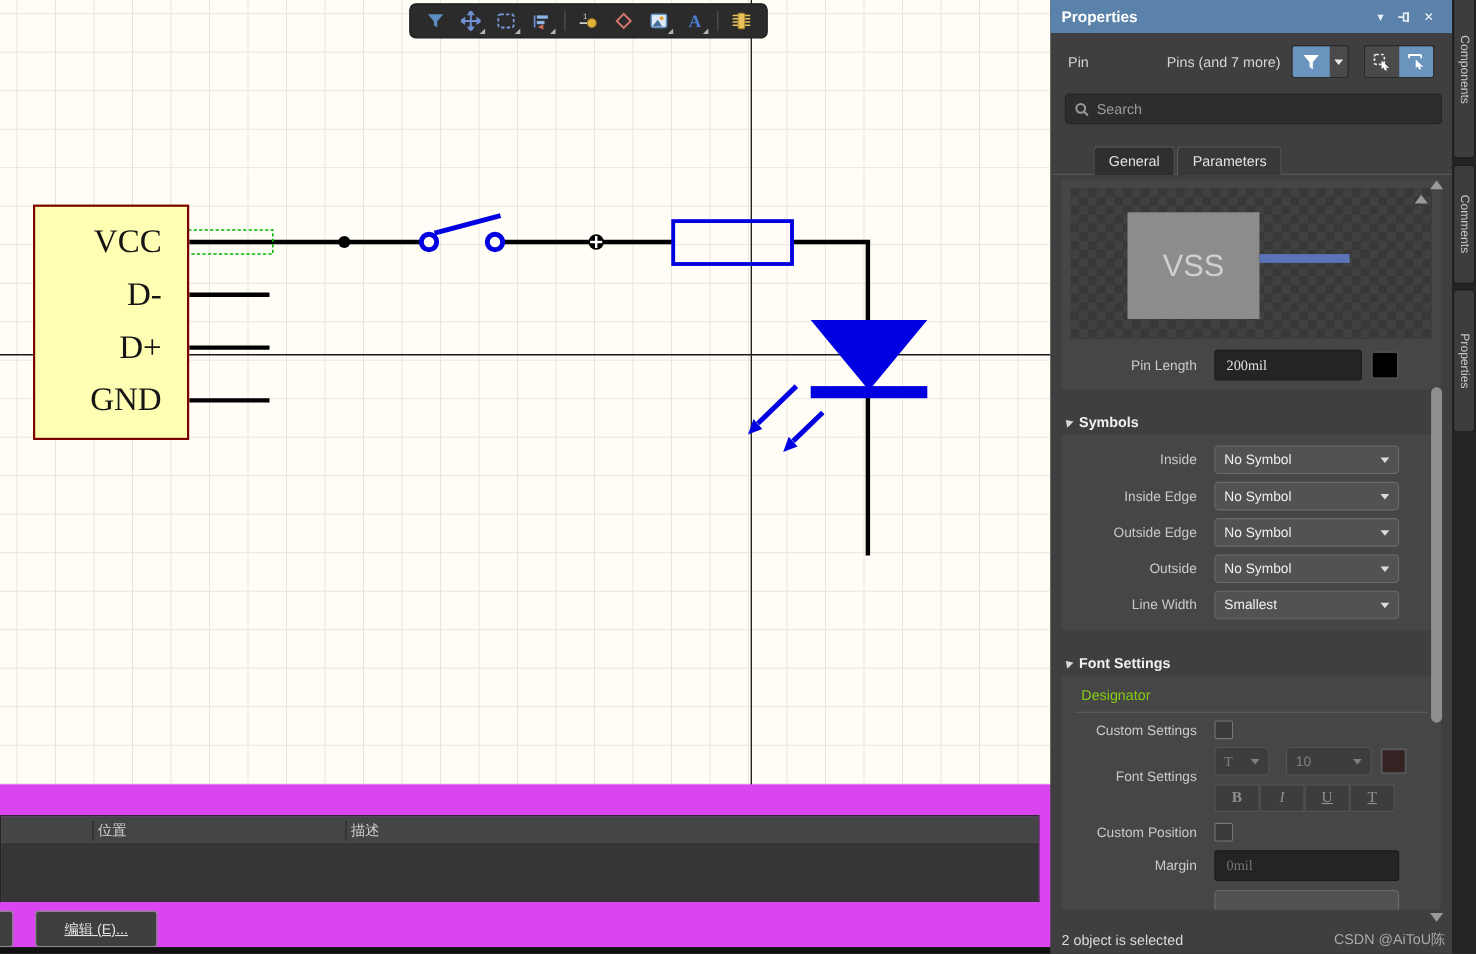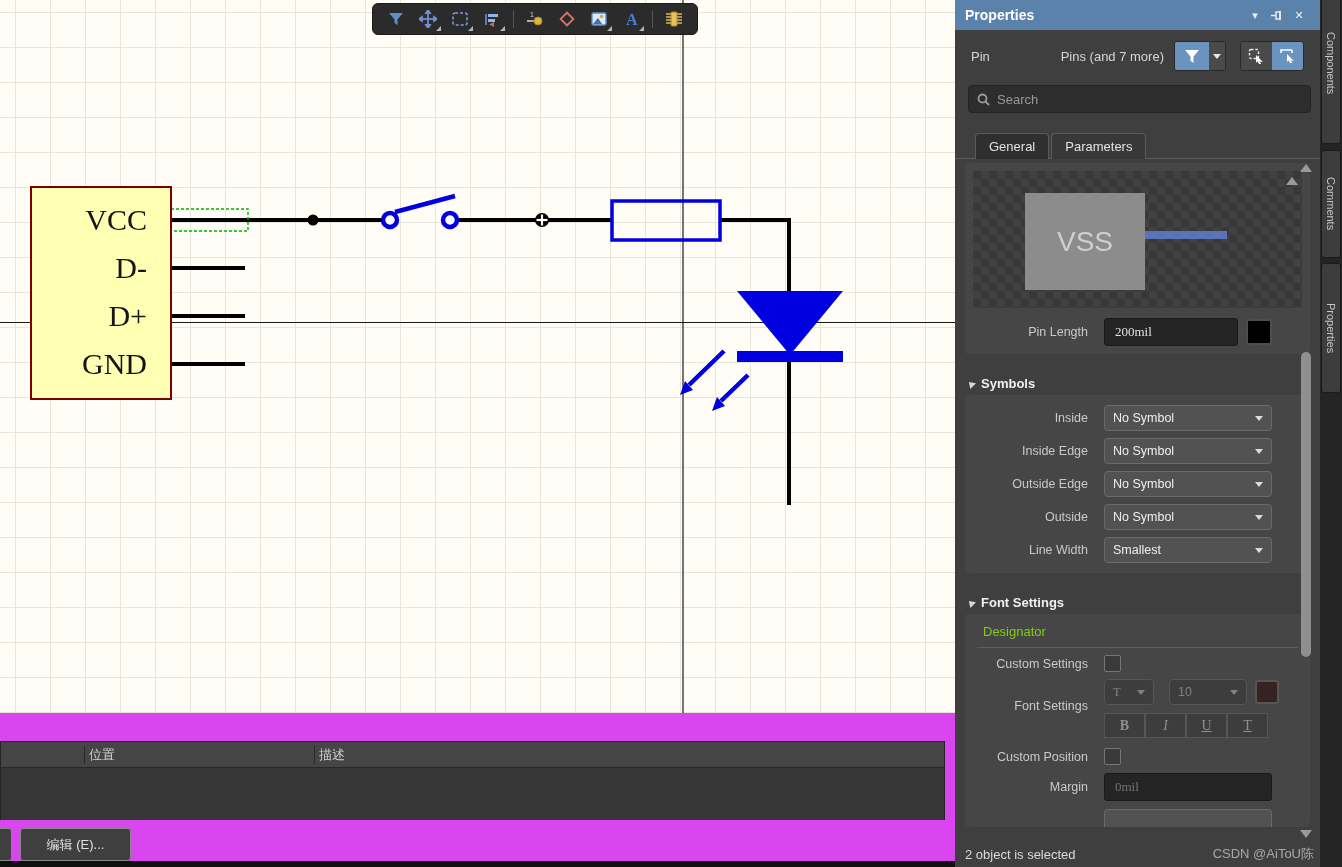--- a/index.html
+++ b/index.html
@@ -64,21 +64,21 @@
     border-top:5px solid #e8e8e8; }
 
   #search-box { position:absolute; left:13px; top:85px; width:343px; height:28px;
     background:#2d2d2d; border:1px solid #242424; border-radius:4px;
     display:flex; align-items:center; padding:0 8px; gap:7px; }
   #search-input { flex:1; background:transparent; border:none; outline:none;
     color:#cfcfcf; font-size:13px; font-family:"Liberation Sans",sans-serif; }
   #search-input::placeholder { color:#9a9a9a; }
 
   #tabs { position:absolute; left:0; top:133px; width:100%; height:26px;
-    border-bottom:1px solid #5a5a5a; padding-left:20px; display:flex; gap:2px; }
+    border-bottom:1px solid #5a5a5a; padding-left:39px; display:flex; gap:2px; }
   .tab { height:26px; padding:0 13px; font-size:13px; color:#e2e2e2;
     border:1px solid #5a5a5a; border-bottom:none; border-radius:4px 4px 0 0;
     background:#383838; display:flex; align-items:center; }
   .tab.active { background:#2f2f2f; }
 
   #scroll-content { position:absolute; left:0; top:159px; width:100%; height:680px; overflow:hidden; }
   .section-box { margin:4px 10px 0 10px; background:#464646; border-radius:4px; padding:8px; }
   .sec-header { display:flex; align-items:center; gap:6px; margin:22px 0 0 12px;
     color:#f0f0f0; font-weight:bold; font-size:13px; }
   .sec-tri { width:0; height:0; border-left:4px solid transparent; border-right:4px solid transparent;
@@ -280,21 +280,21 @@
       <div id="bp-header">
         <div class="bp-cell" style="width:83px"></div>
         <div class="bp-div"></div>
         <div class="bp-cell" style="width:229px">位置</div>
         <div class="bp-div"></div>
         <div class="bp-cell" style="flex:1">描述</div>
       </div>
       <div id="bp-body"></div>
     </div>
     <div class="bp-btn" style="left:-14px; top:115px; width:26px;"></div>
-    <div class="bp-btn" style="left:20px; top:115px; width:111px;">编辑 (E)...</div>
+    <div class="bp-btn" style="left:32px; top:115px; width:111px;text-decoration:underline;">编辑 (E)...</div>
     <div id="bp-strip"></div>
   </div>
 
   <div id="panel">
 
     <div id="panel-header">
       <span id="panel-title">Properties</span>
       <span class="hdr-ico">▾</span>
       <span class="hdr-ico">
         <svg width="13" height="11" viewBox="0 0 13 11">

